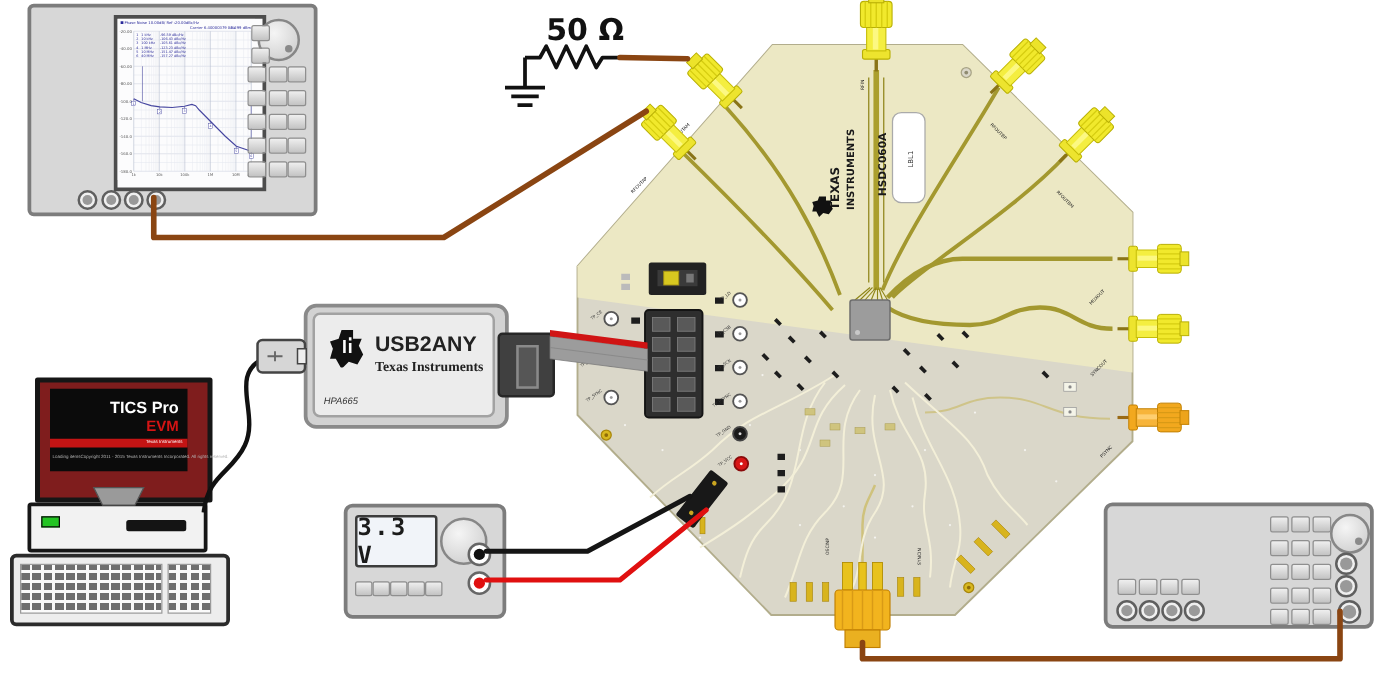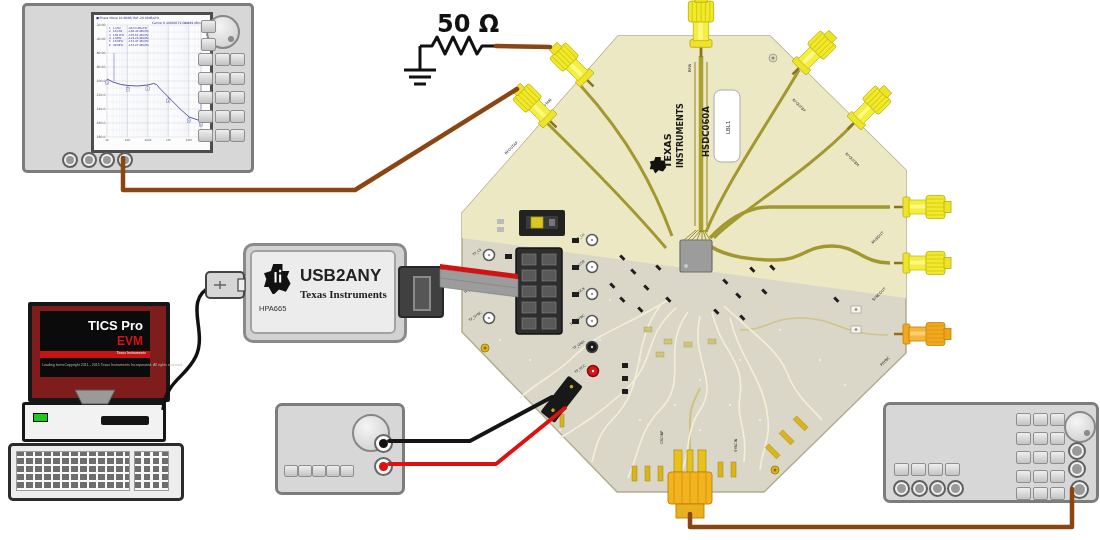--- a/index.html
+++ b/index.html
@@ -32,21 +32,21 @@
 
   
   #siggen{left:883px;top:402px;width:210px;height:95px;border-radius:7px;}
   #siggen .lcd{left:8px;top:7px;width:118px;height:43px;font-size:20px;}
 
   
   #usb2any{left:243px;top:243px;width:158px;height:94px;border-radius:10px;background:#d2d2d2;border:3px solid #8a8a8a;}
   .u2a-panel{position:absolute;left:4px;top:4px;width:142px;height:80px;background:#ececec;border:2px solid #a2a2a2;border-radius:6px;}
   .u2a-title{position:absolute;left:48px;top:14px;font-size:17px;font-weight:bold;color:#222;}
   .u2a-sub{position:absolute;left:48px;top:36px;font-size:11px;font-weight:bold;font-family:"Liberation Serif",serif;color:#222;}
-  .u2a-model{position:absolute;left:7px;top:52px;font-size:7.5px;color:#333;}
+  .u2a-model{position:absolute;left:7px;top:64px;font-size:7.5px;color:#333;font-style:italic;}
   .u2a-conn{position:absolute;left:152px;top:20px;width:42px;height:48px;background:#404040;border:2px solid #272727;border-radius:4px;}
   .u2a-slot{position:absolute;left:13px;top:8px;width:14px;height:31px;background:#565656;border:2px solid #8a8a8a;}
 
   
   #monitor{position:absolute;left:28px;top:302px;width:134px;height:92px;background:#7f1d1d;border:4px solid #161616;border-radius:2px;z-index:1;}
   .pc-screen{position:absolute;left:8px;top:5px;width:110px;height:66px;background:#0b0b0b;}
   .tics-title{position:absolute;right:7px;top:7px;font-size:13px;font-weight:bold;color:#fff;}
   .tics-evm{position:absolute;right:7px;top:23px;font-size:12px;font-weight:bold;color:#d41414;}
   .tics-bar{position:absolute;left:0;top:40px;width:100%;height:7px;background:#c41414;}
   .tics-bar-inner{position:absolute;right:4px;top:0;font-size:8px;color:#fff;transform:scale(.45);transform-origin:100% 0;white-space:nowrap;}
@@ -209,20 +209,21 @@
       <div class="sq" style="left: 205px; top: 104px; width: 13px; height: 11px;"></div>
       <div class="sq" style="left: 173px; top: 123px; width: 13px; height: 11px;"></div>
       <div class="sq" style="left: 190px; top: 123px; width: 13px; height: 11px;"></div>
       <div class="sq" style="left: 205px; top: 123px; width: 13px; height: 11px;"></div>
       <div class="rc" style="left: 37px; top: 146px; width: 12px; height: 12px;"></div>
       <div class="rc" style="left: 56px; top: 146px; width: 12px; height: 12px;"></div>
       <div class="rc" style="left: 74px; top: 146px; width: 12px; height: 12px;"></div>
       <div class="rc" style="left: 92px; top: 146px; width: 12px; height: 12px;"></div>
     </div>
     <div id="psu" class="instr">
+  <div class="lcd">3.3 V</div>
   <div class="knob" style="left:74px;top:8px;width:34px;height:34px;">
         <div class="knob-dot"></div>
       </div>
   <div class="term term-black" style="left:96px;top:28px;"></div>
   <div class="term term-red" style="left:96px;top:51px;"></div>
 <div class="sq" style="left: 6px; top: 59px; width: 12px; height: 10px;"></div>
       <div class="sq" style="left: 20px; top: 59px; width: 12px; height: 10px;"></div>
       <div class="sq" style="left: 34px; top: 59px; width: 12px; height: 10px;"></div>
       <div class="sq" style="left: 48px; top: 59px; width: 12px; height: 10px;"></div>
       <div class="sq" style="left: 62px; top: 59px; width: 12px; height: 10px;"></div>

